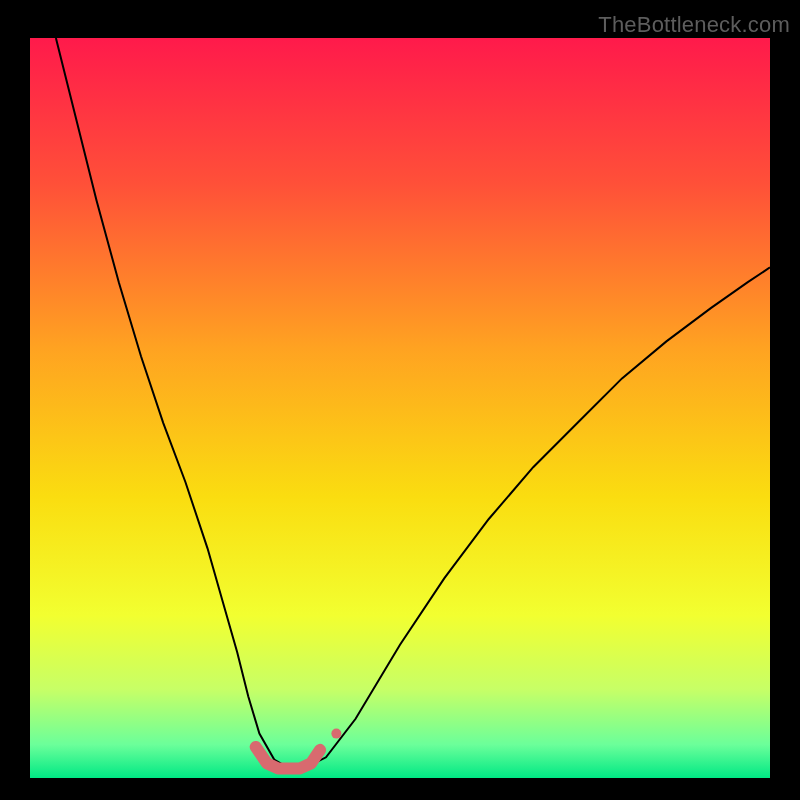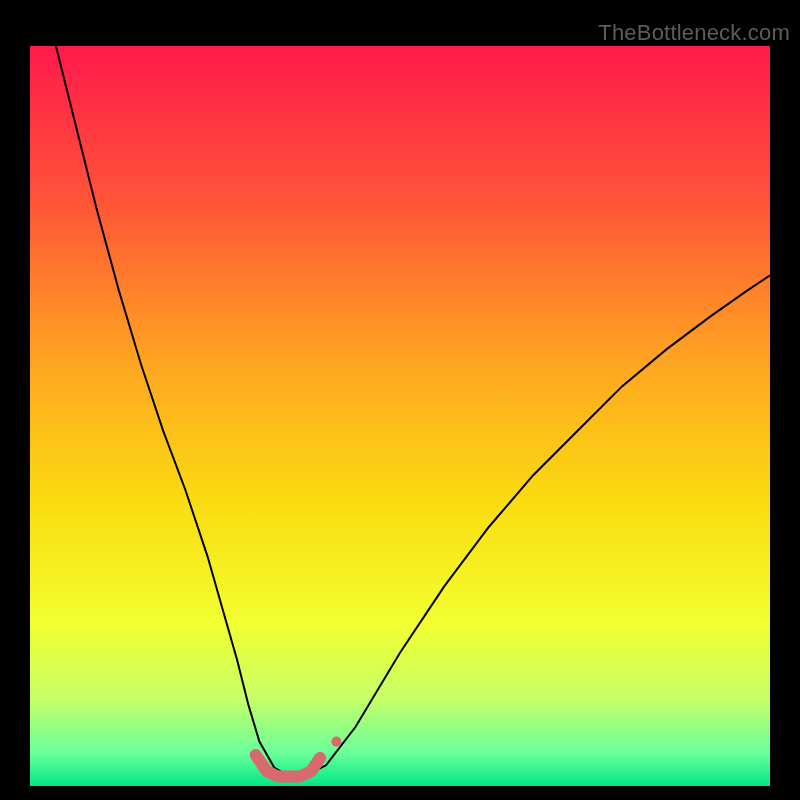--- a/index.html
+++ b/index.html
@@ -7,21 +7,21 @@
     padding: 0;
     width: 800px;
     height: 800px;
     background: #000;
     overflow: hidden;
     font-family: Arial, Helvetica, sans-serif;
   }
   .frame {
     position: absolute;
     left: 0;
-    top: 16px;
+    top: 8px;
     width: 800px;
     height: 622px;
     background: #000;
   }
   .plot-area {
     position: absolute;
     left: 30px;
     top: 30px;
     width: 740px;
     height: 740px;

